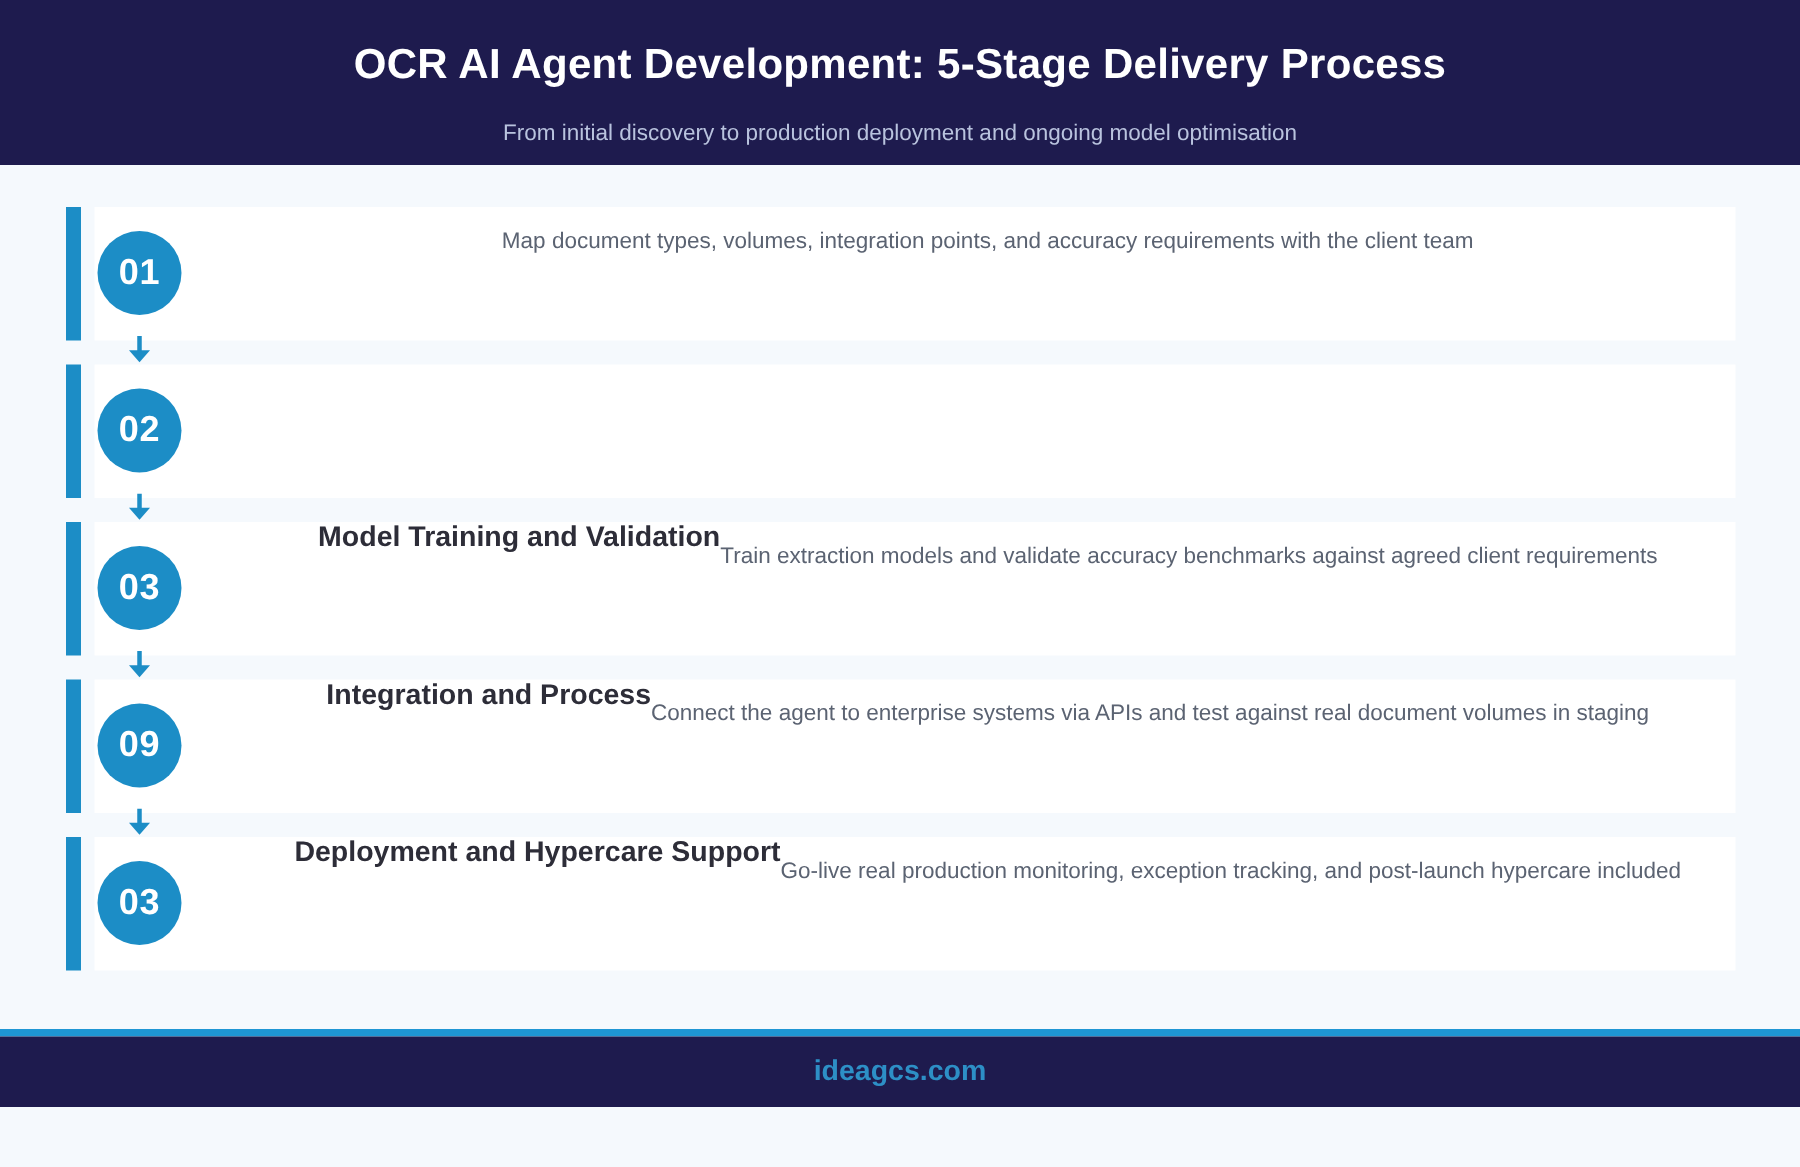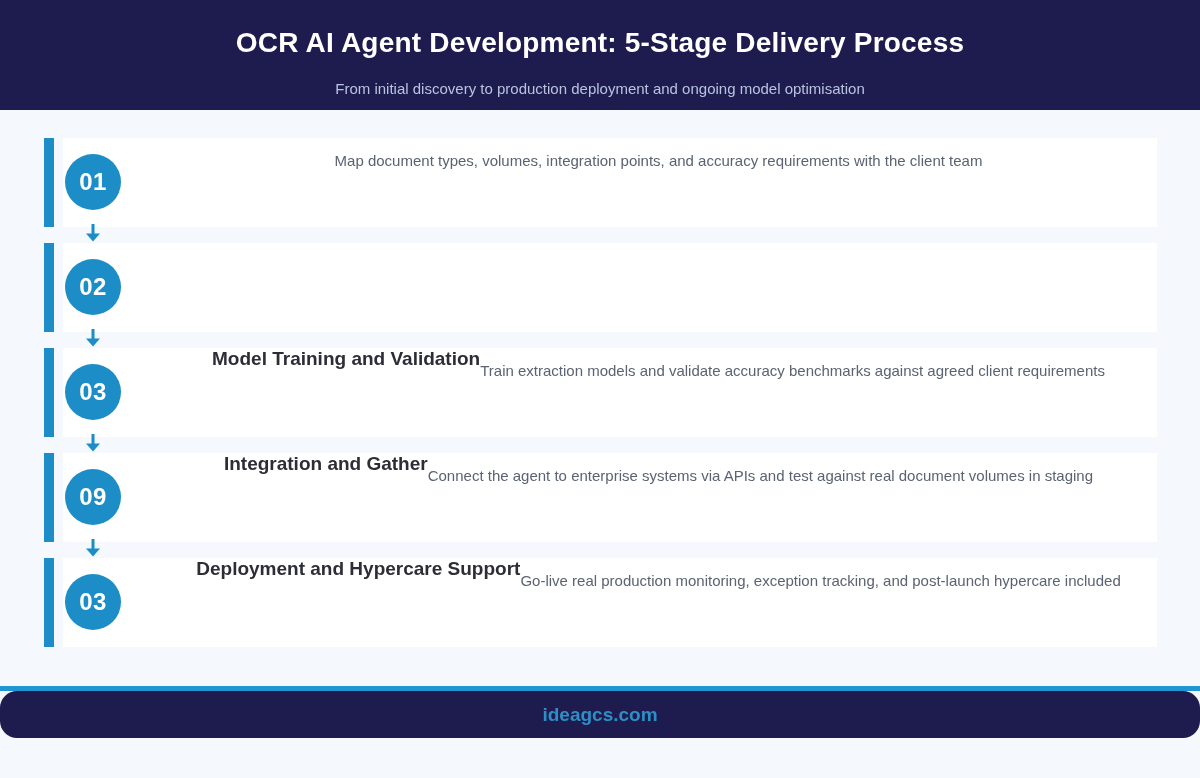--- a/index.html
+++ b/index.html
@@ -58,21 +58,21 @@
     margin-top:14px;font-size:15px;color:var(--desc-text);line-height:1.2;
   }
 
   .arrow-row{position:relative;height:16px;}
   .arrow-row svg{position:absolute;left:85px;top:-3px;}
 
   
   .footer-line{height:5px;background:var(--top-line);}
   .footer{
     height:47px;background:var(--header-bg);
-    display:flex;align-items:center;justify-content:center;border-radius:17px;
+    display:flex;align-items:center;justify-content:center;
   }
   .footer .site{
     color:var(--footer-link);font-size:19px;font-weight:bold;text-decoration:none;
   }
 </style>
 </head>
 <body>
 
 <div class="header">
   <h1>OCR AI Agent Development: 5-Stage Delivery Process</h1>
@@ -120,21 +120,21 @@
     <span><svg width="16" height="19" viewBox="0 0 16 19">
           <rect x="6.5" y="0" width="3" height="10" fill="#1c8dc6"></rect>
           <polygon points="1,9.5 15,9.5 8,17.5" fill="#1c8dc6"></polygon>
         </svg></span>
   </div>
 
   <div class="stage-row">
     <div class="accent-bar"></div>
     <div class="stage-card">
       <div class="stage-number">09</div>
-      <div class="stage-title">Integration and Gather</div>
+      <div class="stage-title">Integration and Process</div>
       <div class="stage-desc">Connect the agent to enterprise systems via APIs and test against real document volumes in staging</div>
     </div>
   </div>
   <div class="arrow-row">
     <span><svg width="16" height="19" viewBox="0 0 16 19">
           <rect x="6.5" y="0" width="3" height="10" fill="#1c8dc6"></rect>
           <polygon points="1,9.5 15,9.5 8,17.5" fill="#1c8dc6"></polygon>
         </svg></span>
   </div>
 

